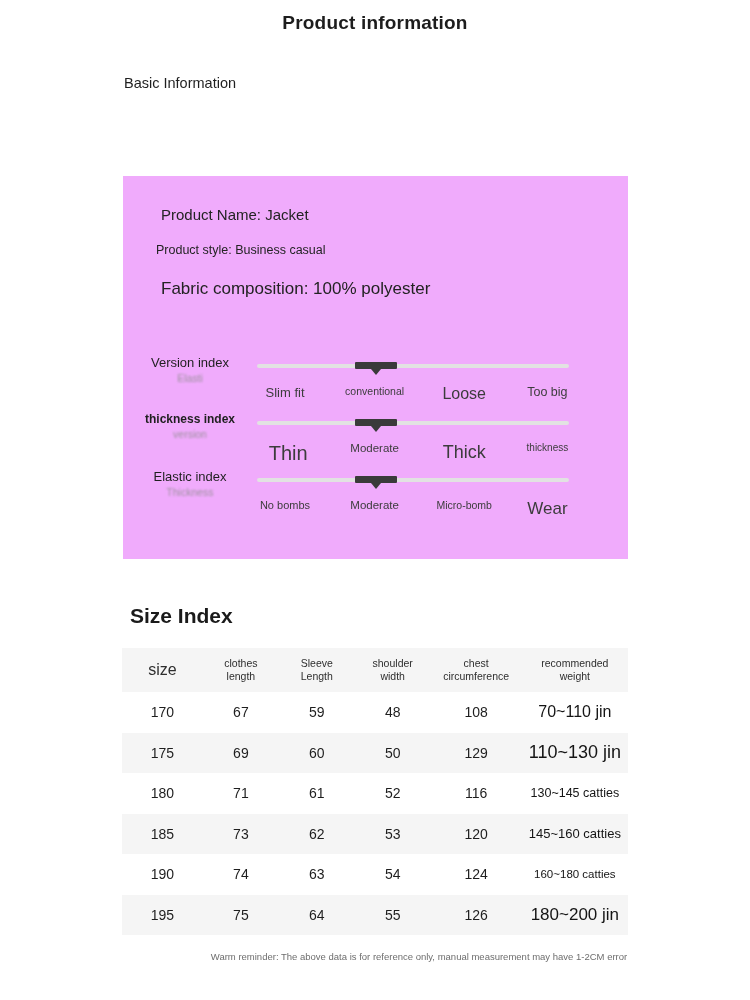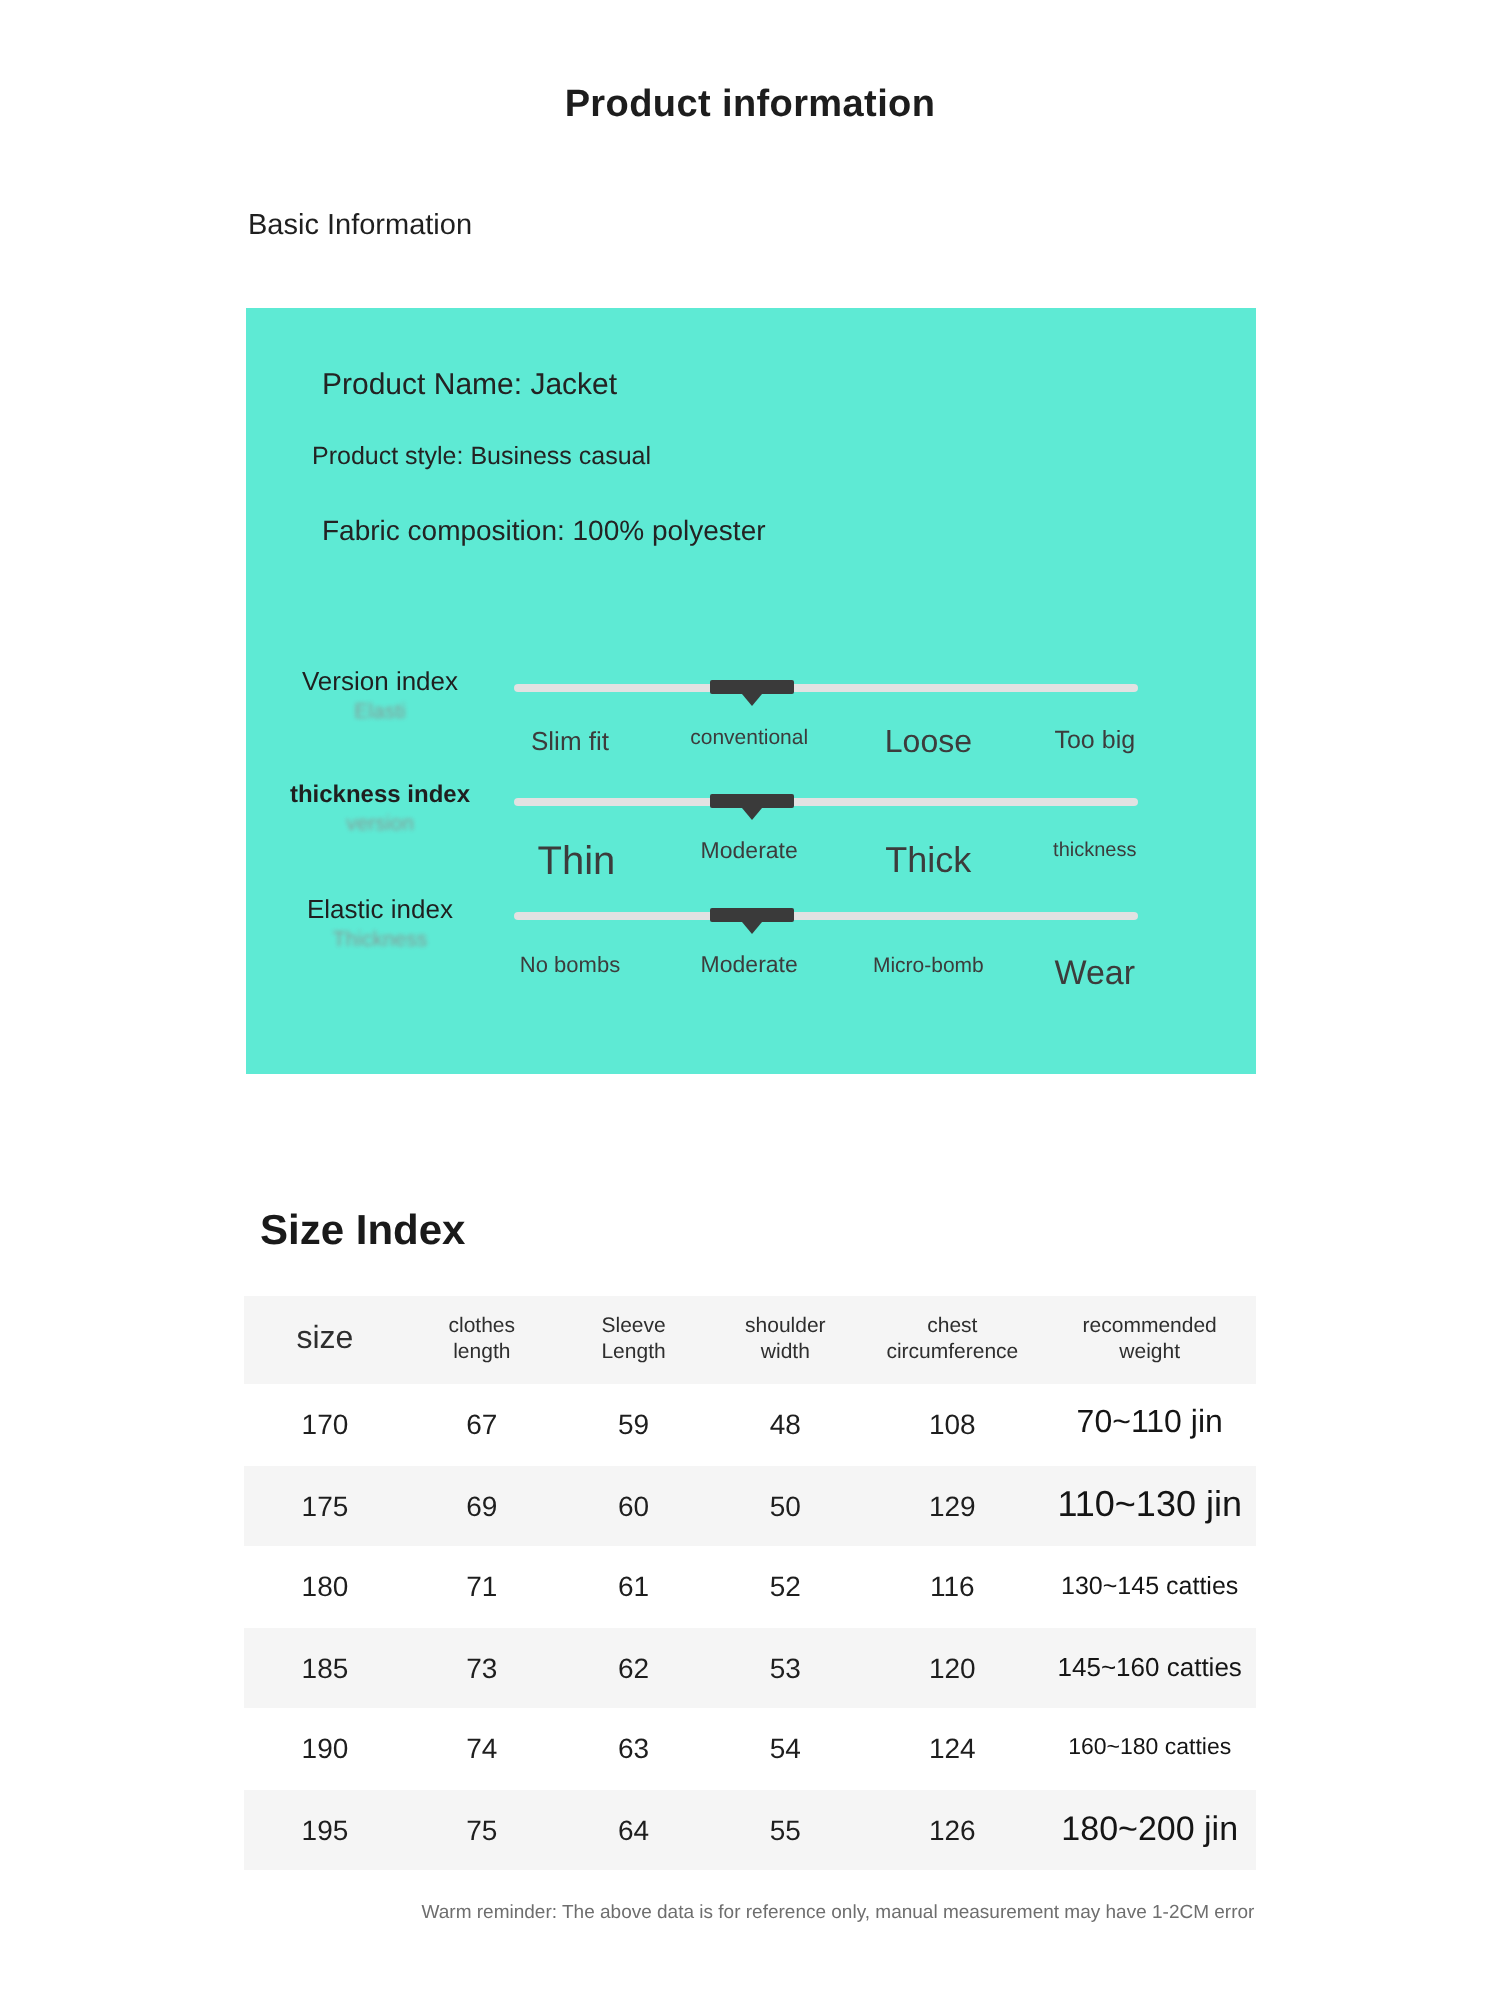--- a/index.html
+++ b/index.html
@@ -12,21 +12,21 @@
     background: #ffffff;
     font-family: "Liberation Sans", sans-serif;
     color: #2b2b2b;
     position: relative;
     overflow: hidden;
   }
 
   
   .page-header {
     text-align: center;
-    padding-top: 42px;
+    padding-top: 12px;
   }
   .page-title {
     font-size: 19px;
     font-weight: bold;
     color: #1d1d1d;
     letter-spacing: .2px;
     line-height: 1.2;
   }
   .page-subtitle {
     font-size: 15px;
@@ -41,24 +41,24 @@
     margin: 40px 0 0 124px;
     font-size: 14.5px;
     color: #1f1f1f;
     font-weight: 400;
   }
 
   
   .info-panel {
     position: absolute;
     left: 123px;
-    top: 154px;
+    top: 176px;
     width: 505px;
     height: 383px;
-    background: #5eead4;
+    background: #f0abfc;
   }
   .info-line {
     color: #232323;
     white-space: nowrap;
   }
   .info-name {
     position: absolute;
     left: 38px;
     top: 30px;
     font-size: 15px;
@@ -66,21 +66,21 @@
   .info-style {
     position: absolute;
     left: 33px;
     top: 67px;
     font-size: 12.5px;
   }
   .info-fabric {
     position: absolute;
     left: 38px;
     top: 103px;
-    font-size: 14px;
+    font-size: 17px;
   }
 
   
   .slider-row {
     position: absolute;
     left: 0;
     width: 505px;
     height: 56px;
   }
   .slider-row.r1 { top: 178px; }

